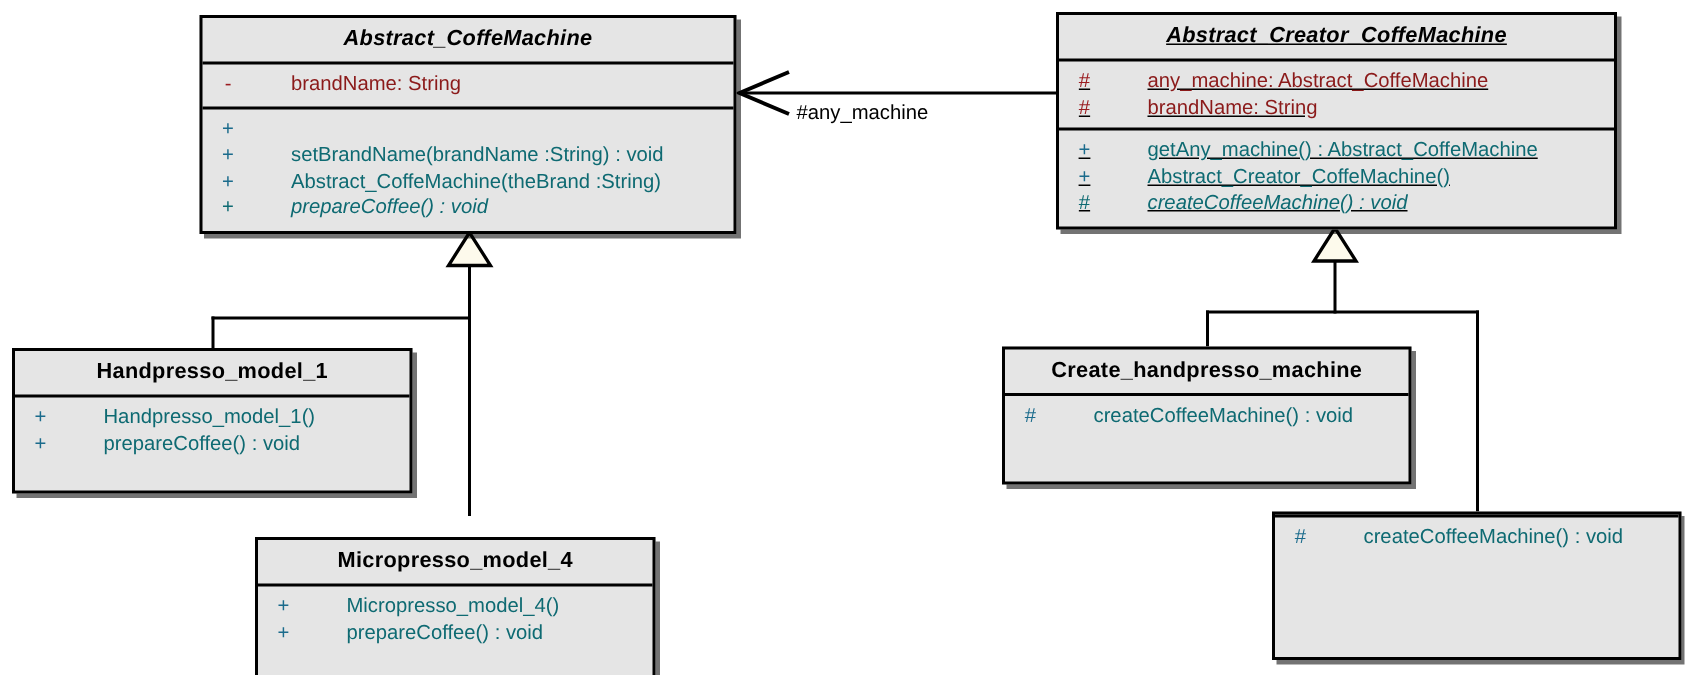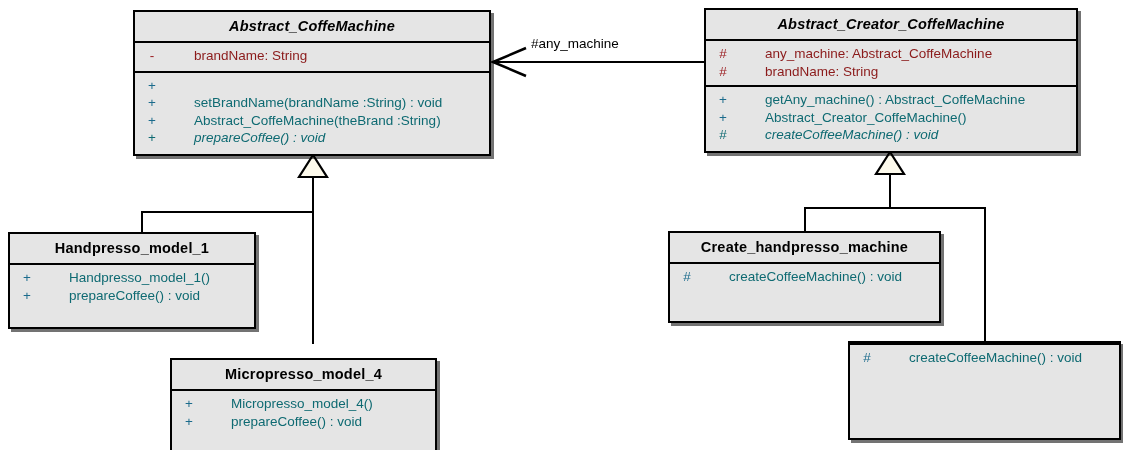--- a/index.html
+++ b/index.html
@@ -31,21 +31,21 @@
   .ops .vis{color:#1B6B8C;}
   .ops .mname{color:#0E6A72;}
   .ops .member.abstract-op .mname{font-style:italic;}
   .ops .member.abstract-op .vis{color:#0E6A72;}
 
   
   .line{position:absolute;background:#000000;}
   .hline{height:2px;}
   .vline{width:2px;}
 
-  .assoc-label{position:absolute;font-size:13.5px;color:#000000;white-space:nowrap;}
+  .assoc-label{position:absolute;font-size:13.5px;color:#000000;white-space:nowrap;margin-top:31px;}
 
   svg.overlay{position:absolute;left:0;top:0;width:1123px;height:450px;
               pointer-events:none;overflow:visible;}
 </style>
 </head>
 <body>
 
 <div id="canvas">
 
   <div class="line hline" style="left:493px;top:61px;width:211px;"></div>
@@ -90,21 +90,21 @@
         <span class="vis">+</span>
         <span class="mname">Abstract_CoffeMachine(theBrand :String)</span>
       </div>
       <div class="member abstract-op">
         <span class="vis">+</span>
         <span class="mname">prepareCoffee() : void</span>
       </div>
     </div>
   </div>
 
-  <div class="uml-class" style="left:704px;top:8px;width:374px;height:145px;">
+  <div class="uml-class" style="left:704px;top:8px;width:374px;height:145px;text-decoration:underline;">
     <div class="uml-title abstract">Abstract_Creator_CoffeMachine</div>
     <div class="compartment attrs">
       <div class="member">
         <span class="vis">#</span>
         <span class="mname">any_machine:  Abstract_CoffeMachine</span>
       </div>
       <div class="member">
         <span class="vis">#</span>
         <span class="mname">brandName:  String</span>
       </div>
@@ -118,21 +118,21 @@
         <span class="vis">+</span>
         <span class="mname">Abstract_Creator_CoffeMachine()</span>
       </div>
       <div class="member abstract-op">
         <span class="vis">#</span>
         <span class="mname">createCoffeeMachine() : void</span>
       </div>
     </div>
   </div>
 
-  <div class="uml-class" style="left:8px;top:232px;width:248px;height:97px;">
+  <div class="uml-class" style="left:8px;top:232px;width:267px;height:97px;">
     <div class="uml-title">Handpresso_model_1</div>
     <div class="compartment ops">
       <div class="member">
         <span class="vis">+</span>
         <span class="mname">Handpresso_model_1()</span>
       </div>
       <div class="member">
         <span class="vis">+</span>
         <span class="mname">prepareCoffee() : void</span>
       </div>

